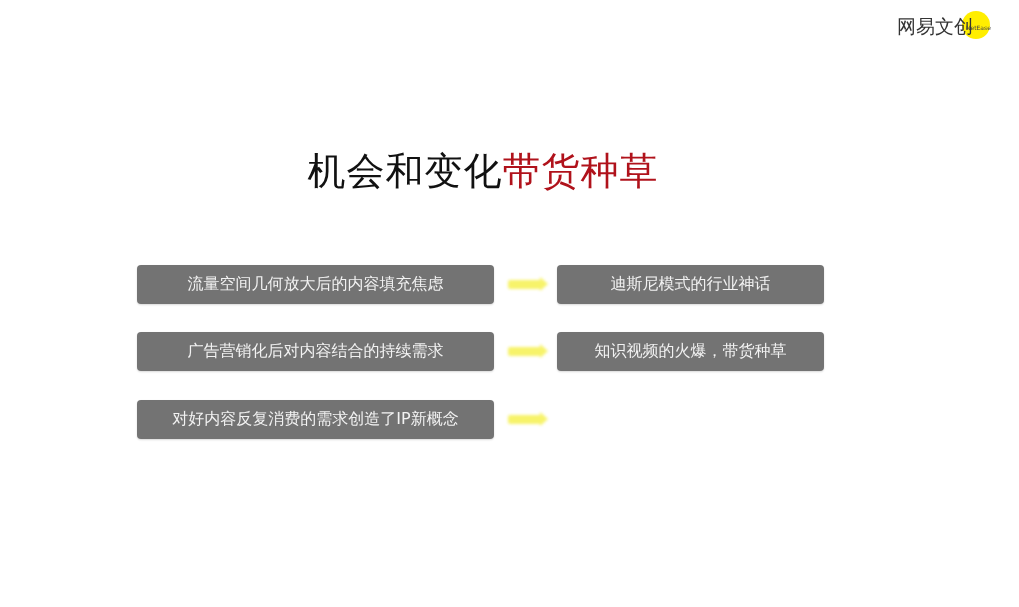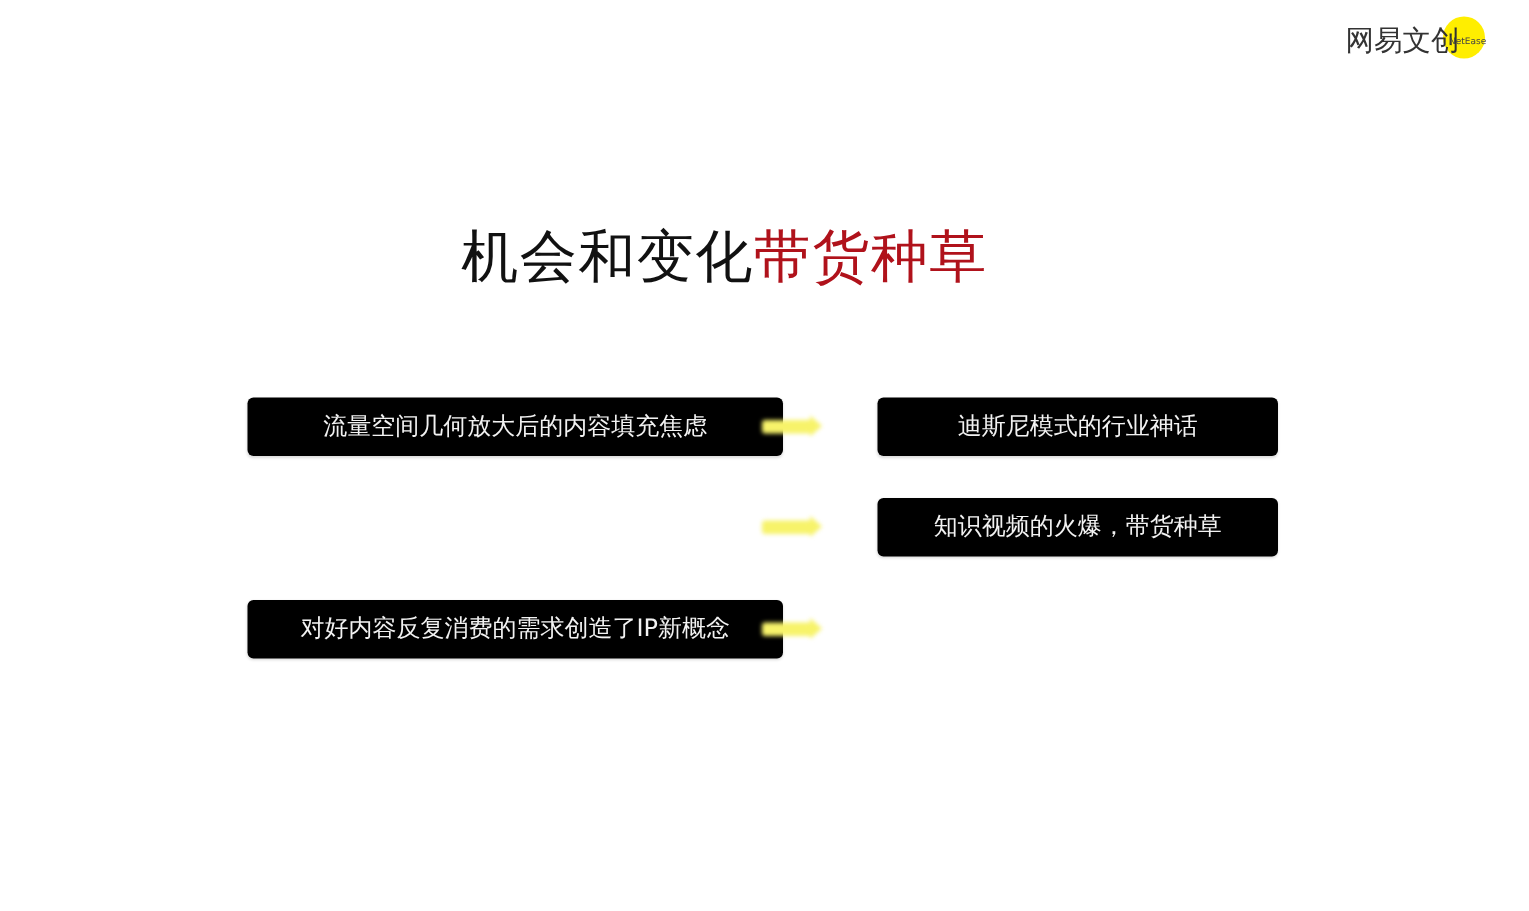--- a/index.html
+++ b/index.html
@@ -18,24 +18,23 @@
     font-family: "DejaVu Sans", sans-serif;
   }
   .title {
     position: absolute; left: 0; top: 146px; width: 966px; text-align: center;
     font-size: 38px; font-family: "DejaVu Serif", "Liberation Serif", serif; letter-spacing: 1px;
   }
   .title .dark { color: #111111; }
   .title .red { color: #b0121b; }
   .row { position: absolute; left: 137px; width: 690px; height: 39px; }
   .box {
-    position: absolute; top: 0; height: 39px; background: #000000; border-radius: 4px;
+    position: absolute; top: 0; height: 39px; background: #737373; border-radius: 4px;
     color: #f2f2f2; font-size: 16px; display: flex; align-items: center; justify-content: center;
     box-shadow: 0 1px 2px rgba(0,0,0,0.15);
-    margin-left: 28px;
   }
   .box.left { left: 0; width: 357px; }
   .box.right { left: 420px; width: 267px; }
   .arrow {
     position: absolute; left: 371px; top: 15px; width: 34px; height: 9px;
     background: #f7f36a; filter: blur(1.5px); border-radius: 2px;
   }
   .arrow::after {
     content: ""; position: absolute; right: -6px; top: -3px;
     border-left: 8px solid #f7f36a; border-top: 7px solid transparent; border-bottom: 7px solid transparent;
@@ -54,20 +53,21 @@
   <span class="dark">机会和变化</span><span class="red">带货种草</span>
 </div>
 
 <div class="row" style="top:265px;">
   <div class="box left">流量空间几何放大后的内容填充焦虑</div>
   <div class="arrow"></div>
   <div class="box right">迪斯尼模式的行业神话</div>
 </div>
 
 <div class="row" style="top:332px;">
+  <div class="box left">广告营销化后对内容结合的持续需求</div>
   <div class="arrow"></div>
   <div class="box right">知识视频的火爆，带货种草</div>
 </div>
 
 <div class="row" style="top:400px;text-align:center;">
   <div class="box left">对好内容反复消费的需求创造了IP新概念</div>
   <div class="arrow"></div>
 </div>
 
 </body></html>

